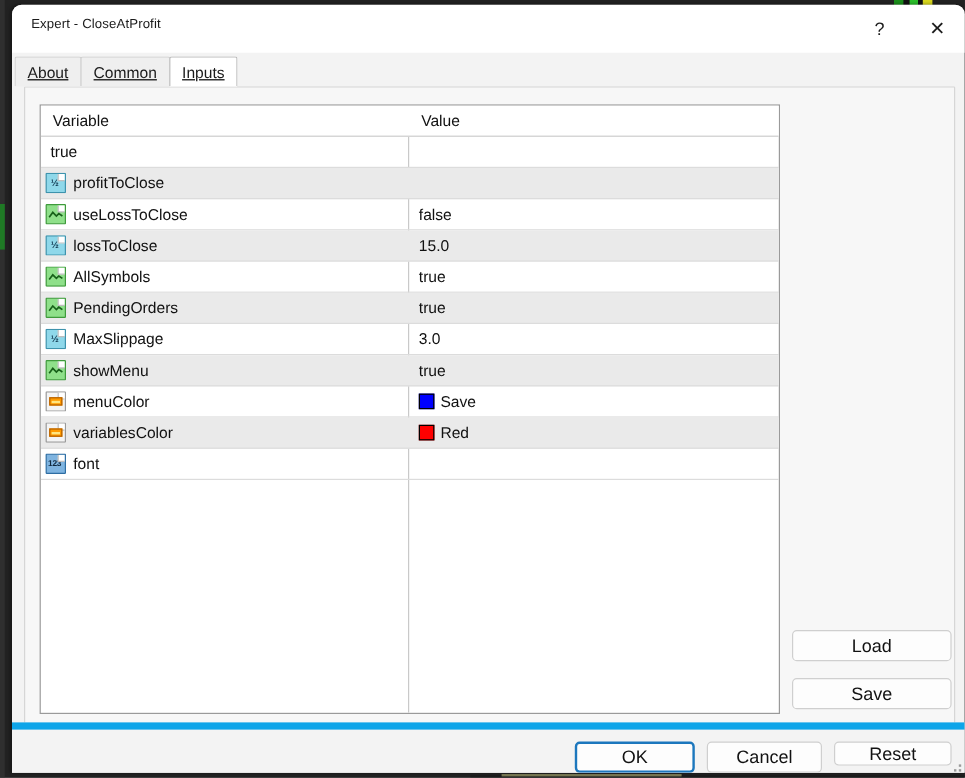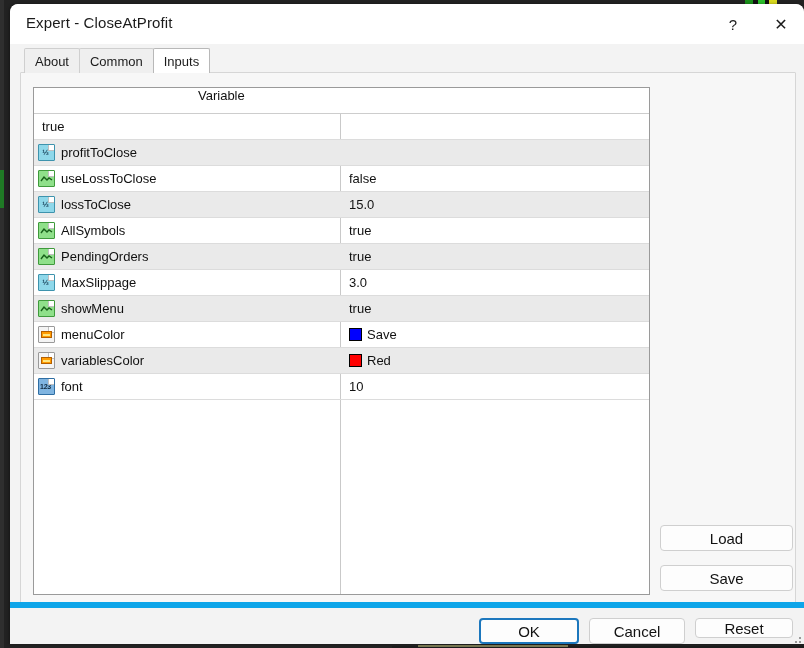--- a/index.html
+++ b/index.html
@@ -65,41 +65,43 @@
   .titlebar {
     position: relative;
     height: 40px;
     background: #ffffff;
     border-top-left-radius: 8px;
     border-top-right-radius: 8px;
   }
   .title-text {
     position: absolute;
     left: 16px; top: 10px;
-    font-size: 15px;
+    font-size: 11px;
     color: #1b1b1b;
     letter-spacing: .1px;
   }
   .title-btn {
     position: absolute; top: 0;
     width: 46px; height: 40px;
     display: flex; align-items: center; justify-content: center;
     font-size: 15px; color: #1b1b1b;
     cursor: default;
   }
   .help-btn { right: 48px; }
   .close-btn { right: 0; font-size: 16px; }
 
   
   .tabstrip {
     position: absolute;
-    left: 14px; top: 44px;
+    left: 2px; top: 44px;
     height: 24px;
     display: flex;
+    align-items: flex-end;
     z-index: 4;
+    text-decoration: underline;
   }
   .tab {
     height: 24px;
     padding: 0 10px;
     display: flex; align-items: center;
     font-size: 13px;
     color: #1b1b1b;
     background: #efefef;
     border: 1px solid #cfcfcf;
     border-bottom: none;
@@ -145,21 +147,20 @@
     height: 25px;
     align-items: center;
     border-bottom: 1px solid #dcdcdc;
     font-size: 13px;
     color: #111;
   }
   .row.header {
     height: 25px;
     background: #ffffff;
     border-bottom: 1px solid #cdcdcd;
-    flex-direction: column;
   }
   .row.alt { background: #eaeaea; }
 
   .cell-var {
     width: 307px;
     display: flex; align-items: center;
     padding-left: 4px;
     box-sizing: border-box;
     overflow: hidden; white-space: nowrap;
   }
@@ -323,20 +324,21 @@
     </div>
 
     <div class="page">
 
       <div class="grid">
         <div class="grid-colsep"></div>
         <div class="grid-rows">
 
           <div class="row header">
             <div class="cell-var">Variable</div>
+            <div class="cell-val">Value</div>
           </div>
 
           <div class="row">
             <div class="cell-val">
               <span>true</span>
             </div>
           </div>
 
           <div class="row alt">
             <div class="cell-var">
@@ -470,23 +472,20 @@
             </div>
           </div>
 
           <div class="row">
             <div class="cell-var">
               <span class="tico intg">
                   <span class="fold"></span>
                   <span class="glyph">123</span>
                 </span>
               <span>font</span>
-            </div>
-            <div class="cell-val">
-              <span>10</span>
             </div>
           </div>
 
         </div>
       </div>
 
       <div class="btn btn-load">Load</div>
       <div class="btn btn-save">Save</div>
     </div>
 

